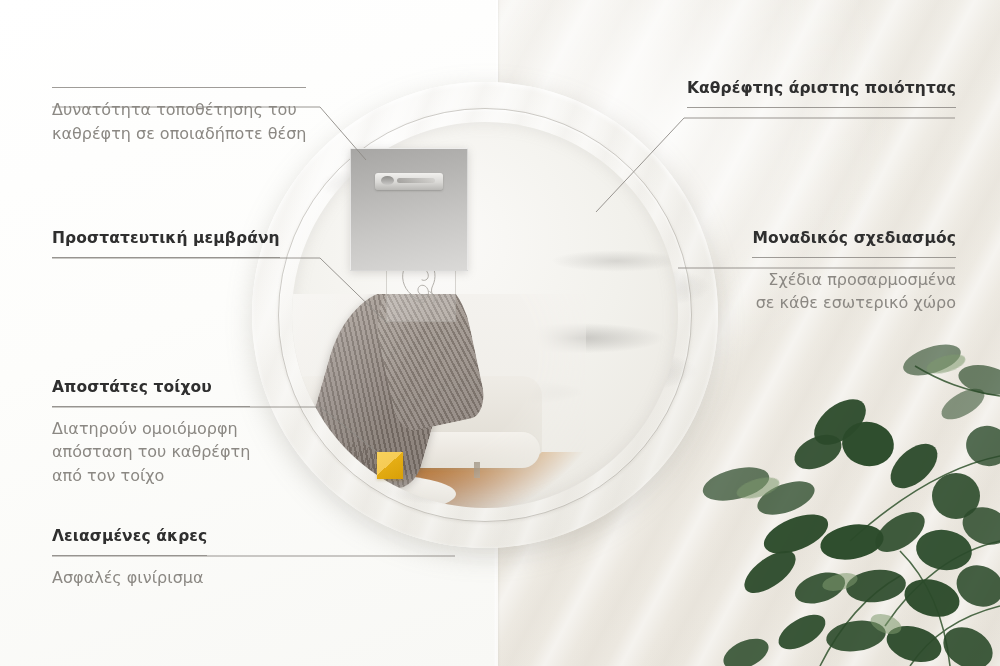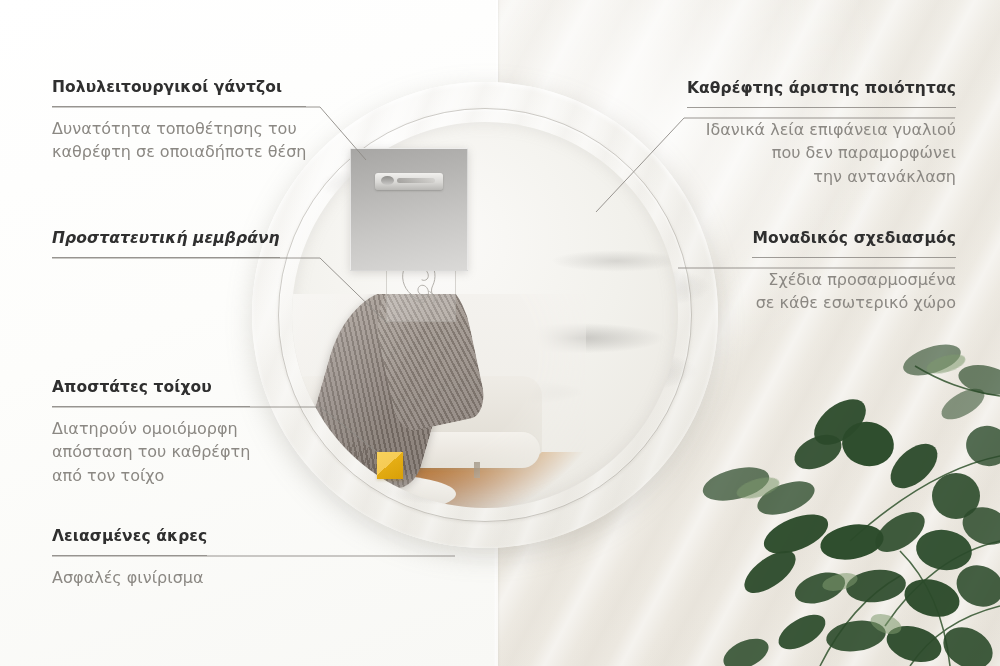--- a/index.html
+++ b/index.html
@@ -339,27 +339,26 @@
       <path d="M52 107 H320 L366 160"></path>
       <path d="M52 258 H320 L388 324"></path>
       <path d="M52 407 H320 L377 452"></path>
       <path d="M52 556 H455"></path>
       <path d="M955 118 H684 L596 212"></path>
       <path d="M955 268 H678"></path>
     </g>
   </svg>
 
   <div class="callout left" style="top:78px;">
-    <div class="c-title">Πολυλειτουργικοί γάντζοι</div>
     <div class="c-rule"></div>
     <div class="c-desc">Δυνατότητα τοποθέτησης του
 καθρέφτη σε οποιαδήποτε θέση</div>
   </div>
 
-  <div class="callout left" style="top:229px;font-style:italic;">
+  <div class="callout left" style="top:229px;">
     <div class="c-title">Προστατευτική μεμβράνη</div>
     <div class="c-rule"></div>
   </div>
 
   <div class="callout left" style="top:527px;">
     <div class="c-title">Λειασμένες άκρες</div>
     <div class="c-rule"></div>
     <div class="c-desc">Ασφαλές φινίρισμα</div>
   </div>
 
@@ -367,23 +366,20 @@
     <div class="c-title">Αποστάτες τοίχου</div>
     <div class="c-rule"></div>
     <div class="c-desc">Διατηρούν ομοιόμορφη
 απόσταση του καθρέφτη
 από τον τοίχο</div>
   </div>
 
   <div class="callout right" style="top:79px;">
     <div class="c-title">Καθρέφτης άριστης ποιότητας</div>
     <div class="c-rule"></div>
-    <div class="c-desc">Ιδανικά λεία επιφάνεια γυαλιού
-που δεν παραμορφώνει
-την αντανάκλαση</div>
   </div>
 
   <div class="callout right" style="top:229px;">
     <div class="c-title">Μοναδικός σχεδιασμός</div>
     <div class="c-rule"></div>
     <div class="c-desc">Σχέδια προσαρμοσμένα
 σε κάθε εσωτερικό χώρο</div>
   </div>
 
 </div>

